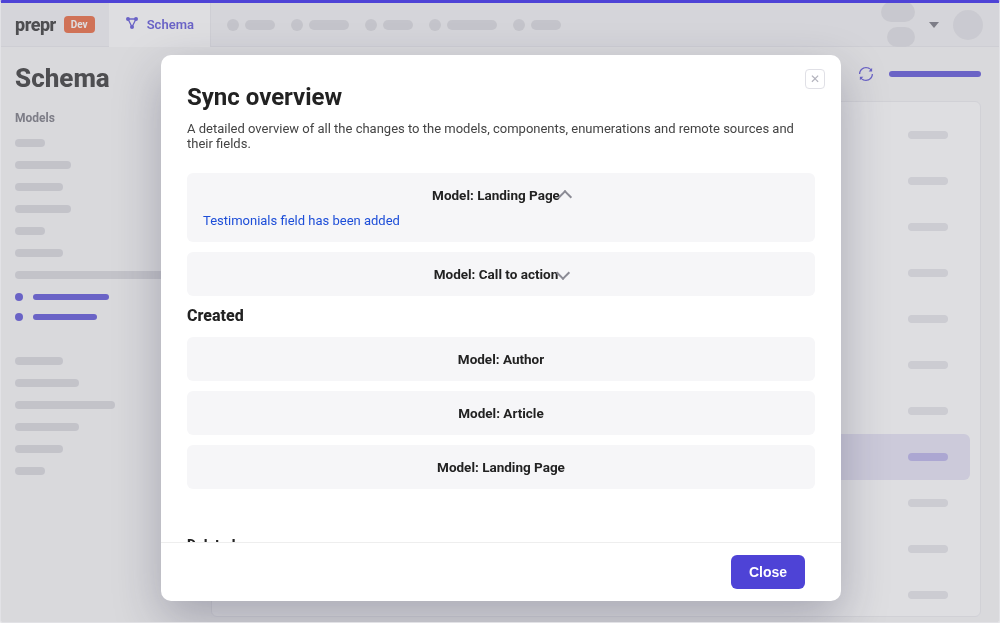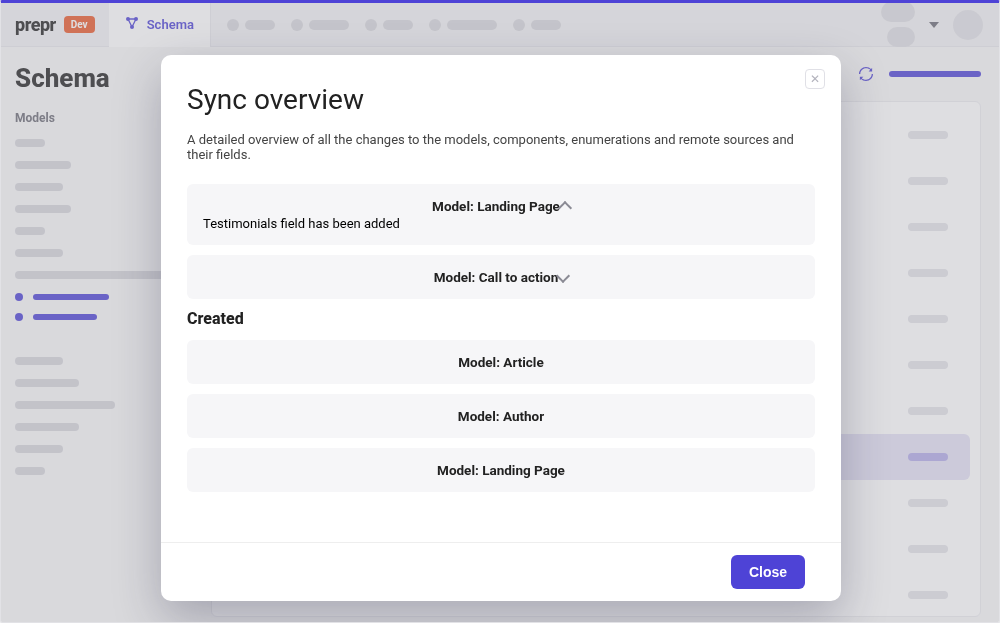--- a/index.html
+++ b/index.html
@@ -201,23 +201,23 @@
     box-shadow: 0 18px 48px rgba(30,30,60,0.28);
     z-index: 10;
     display: flex;
     flex-direction: column;
   }
   .modal-scroll {
     padding: 28px 26px 6px 26px;
     overflow: hidden;
   }
   .modal h2 {
-    font-size: 28px;
-    font-weight: 400;
-    margin-bottom: 16px;
+    font-size: 24px;
+    font-weight: 700;
+    margin-bottom: 10px;
   }
   .modal-desc {
     font-size: 13px;
     color: #444;
     margin-bottom: 22px;
   }
   .section-title {
     font-size: 16px;
     font-weight: 800;
     margin: 6px 0 12px 0;
@@ -230,23 +230,23 @@
     margin-bottom: 10px;
   }
   .panel-head {
     display: flex;
     justify-content: center;
     align-items: center;
     font-size: 13.5px;
     font-weight: 700;
   }
   .panel-body {
-    margin-top: 2px;
+    margin-top: 10px;
     font-size: 13px;
-    color: #000000;
+    color: #1d4ed8;
   }
   .chev {
     width: 10px; height: 10px;
     border-right: 2px solid #8b8b95;
     border-bottom: 2px solid #8b8b95;
   }
   .chev.up { transform: rotate(-135deg); margin-top: 4px; }
   .chev.down { transform: rotate(45deg); margin-top: -3px; }
   .modal-close-x {
     position: absolute;
@@ -439,26 +439,26 @@
         <div class="panel-head">
           <span>Model: Call to action</span>
           <span class="chev down"></span>
         </div>
       </div>
 
       <div class="section-title">Created</div>
 
       <div class="panel">
         <div class="panel-head">
-          <span>Model: Article</span>
+          <span>Model: Author</span>
         </div>
       </div>
       <div class="panel">
         <div class="panel-head">
-          <span>Model: Author</span>
+          <span>Model: Article</span>
         </div>
       </div>
       <div class="panel">
         <div class="panel-head">
           <span>Model: Landing Page</span>
         </div>
       </div>
 
       <div class="section-title small">Deleted</div>
 

